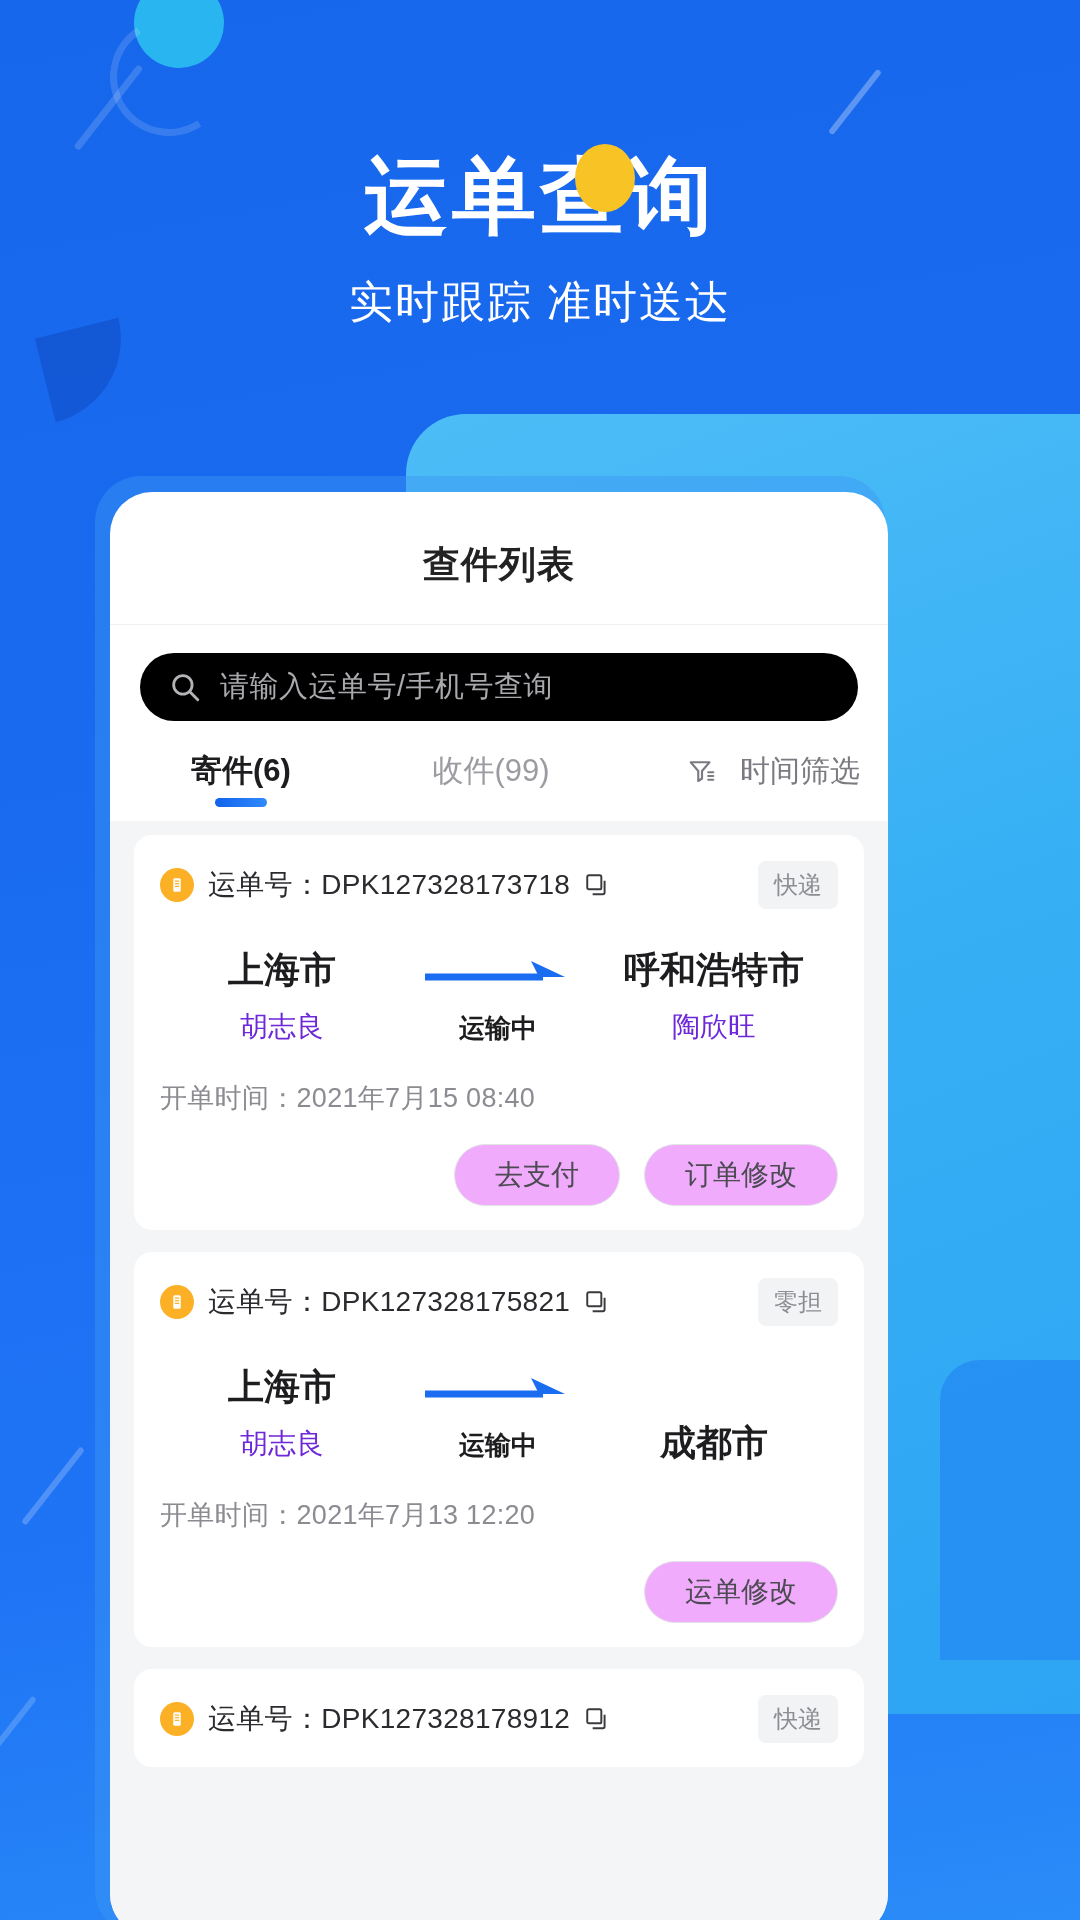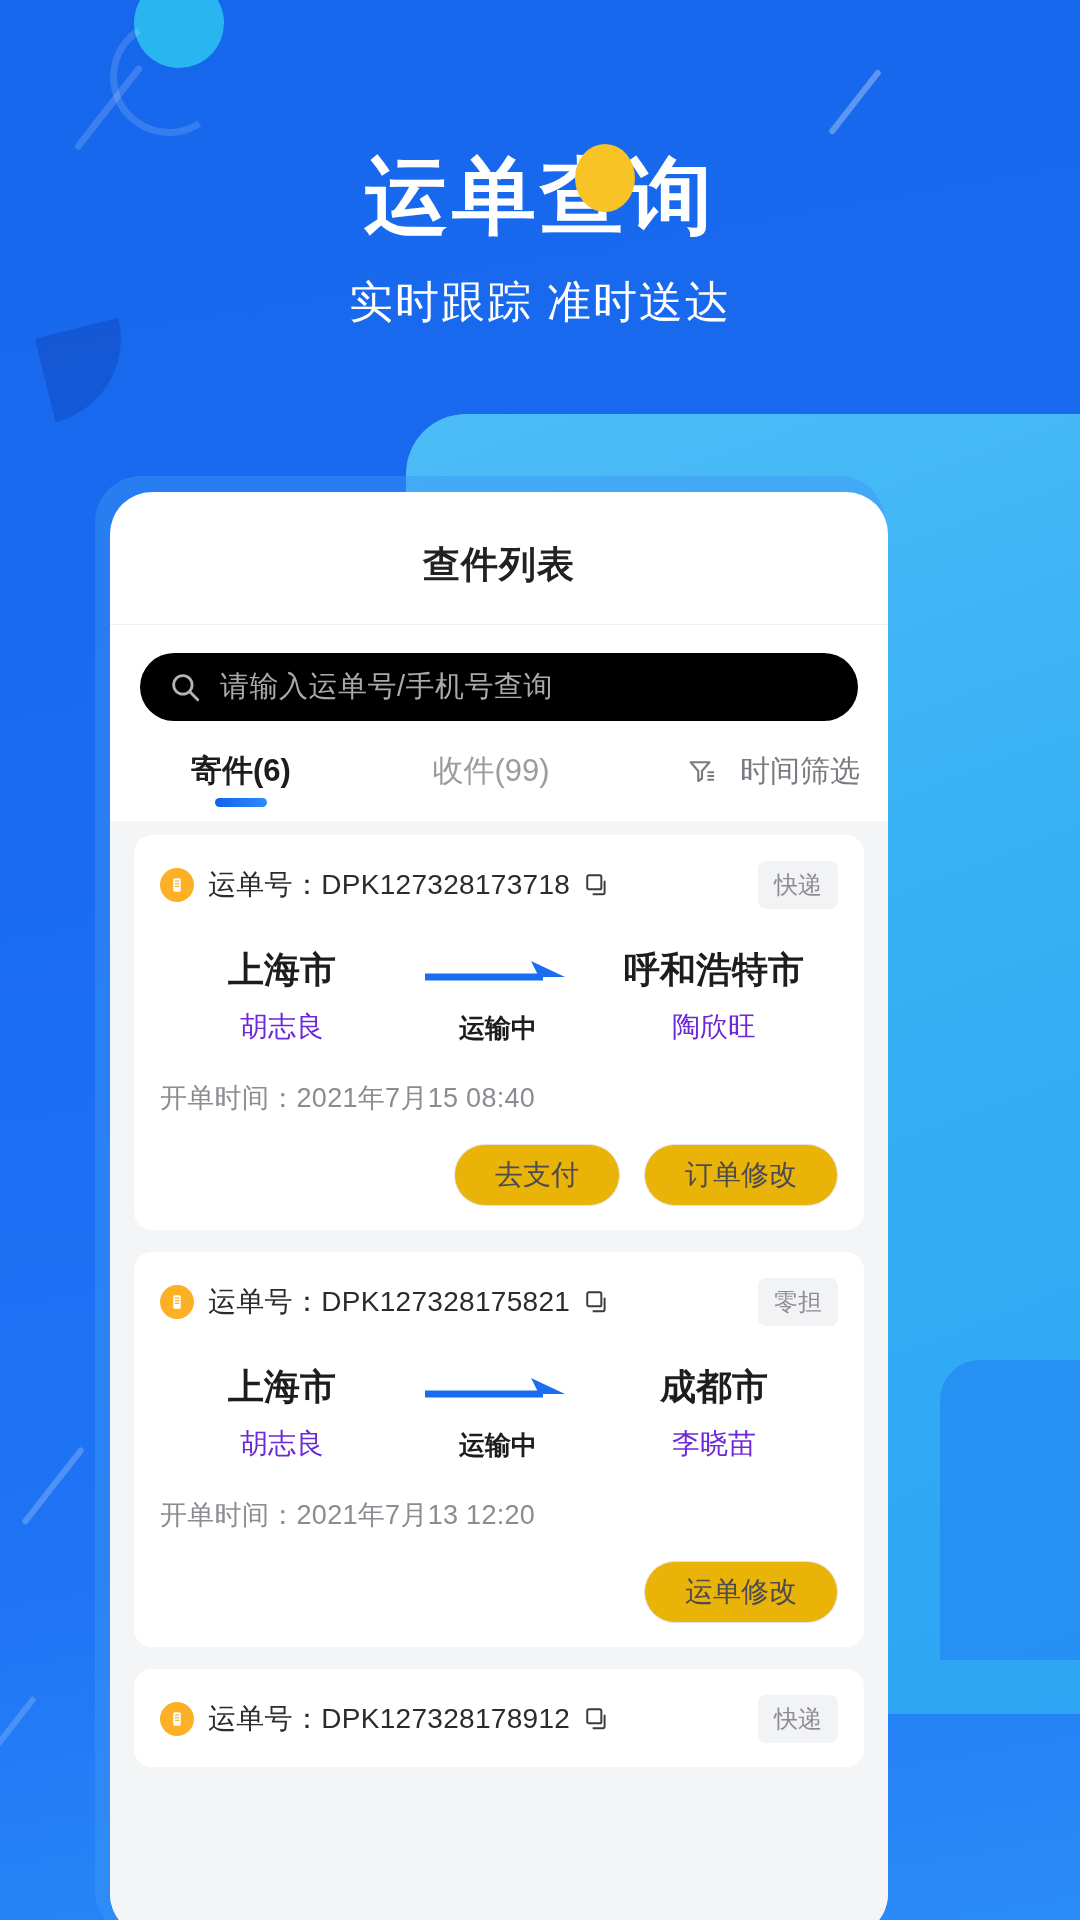--- a/index.html
+++ b/index.html
@@ -235,21 +235,21 @@
   .order-actions {
     display: flex; justify-content: flex-end; gap: 24px;
     margin-top: 28px;
   }
   .act-btn {
     border: 1px solid #e2e3e6;
     border-radius: 36px;
     font-size: 28px;
     color: #4b4b51;
     padding: 16px 40px;
-    background: #eab308;
+    background: #f0abfc;
     line-height: 1;
   }
 </style>
 </head>
 <body>
 
 <div id="stage">
 
   <div class="deco deco-circle-top"></div>
   <div class="deco deco-ring-top"></div>
@@ -382,21 +382,20 @@
             <div class="arrow-wrap">
               <svg class="icon-svg" width="150" height="30" viewBox="0 0 150 30">
                 <line x1="2" y1="18" x2="120" y2="18" stroke="#1a6cf0" stroke-width="7"></line>
                 <path d="M108 2 L142 18 L116 18 Z" fill="#1a6cf0"></path>
               </svg>
             </div>
             <div class="status">运输中</div>
           </div>
           <div class="route-col">
             <div class="city">成都市</div>
-            <div class="person">李晓苗</div>
           </div>
         </div>
         <div class="order-time"><span>开单时间：</span><span>2021年7月13 12:20</span></div>
         <div class="order-actions">
           <button class="act-btn">运单修改</button>
         </div>
       </div>
 
       <div class="order-card">
         <div class="order-head">

